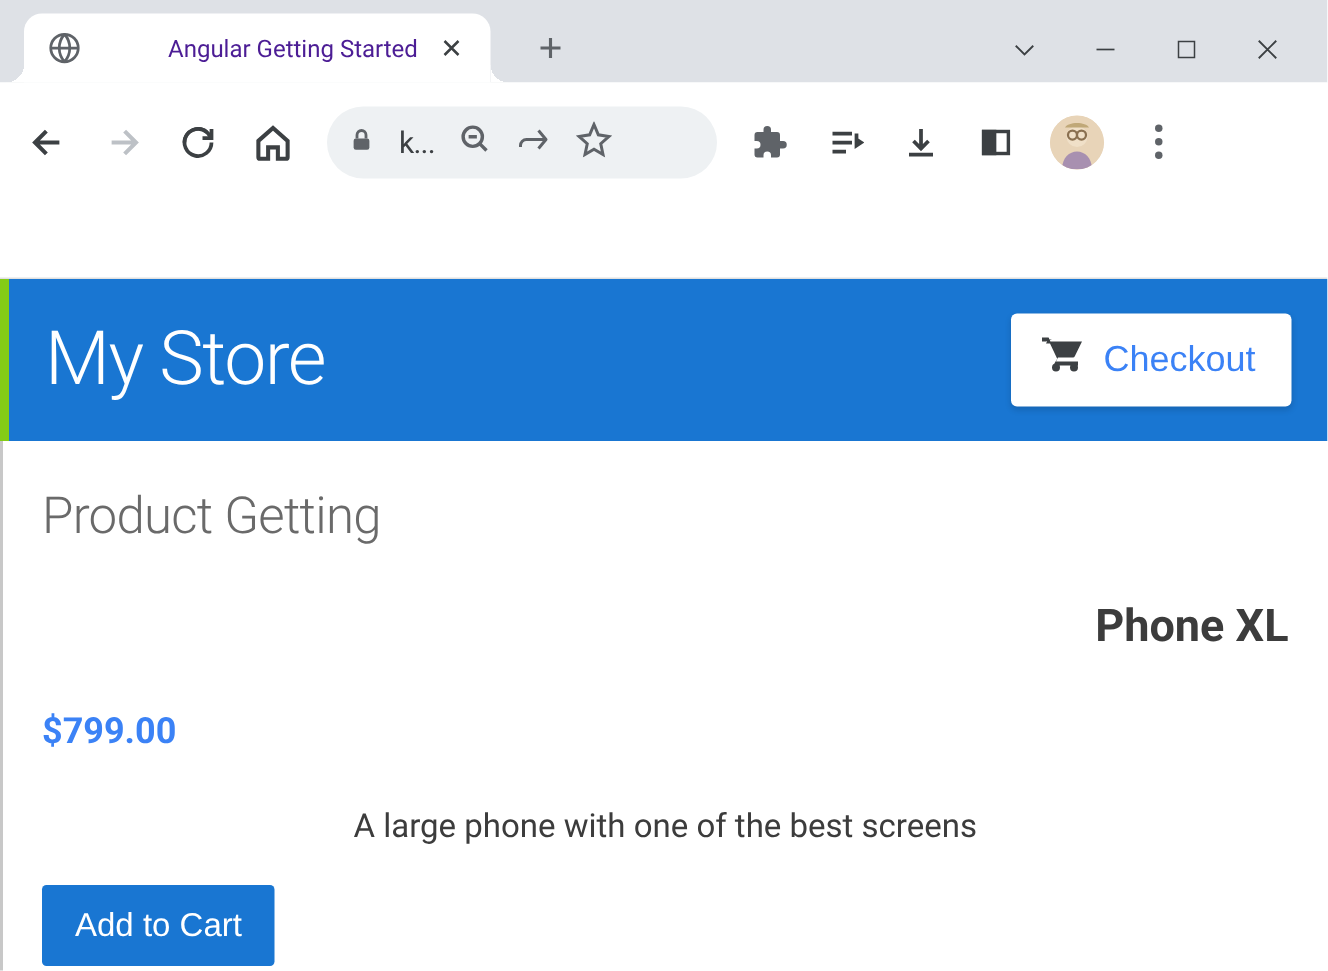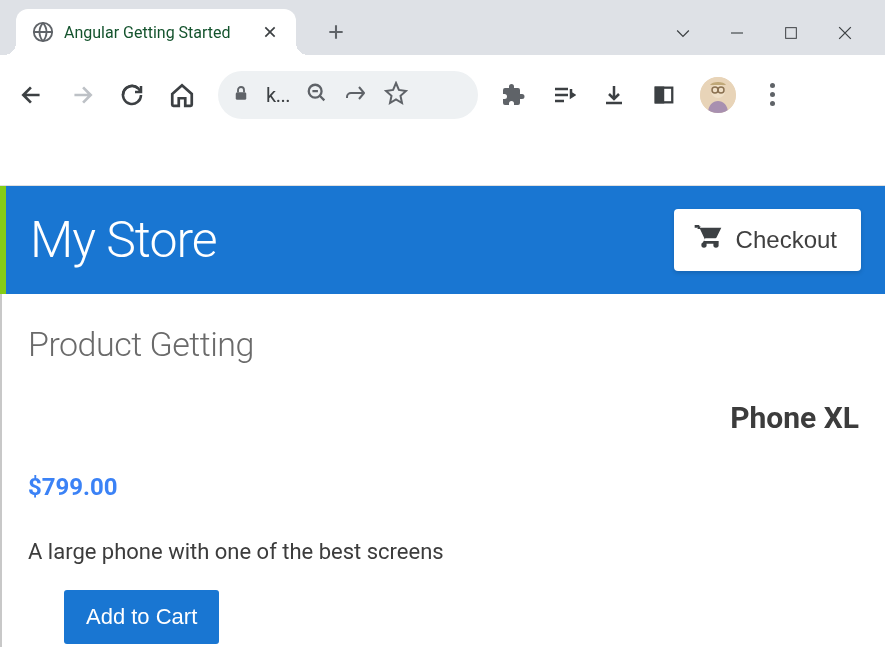--- a/index.html
+++ b/index.html
@@ -29,21 +29,21 @@
       gap: 10px;
       position: relative;
       margin-left: 8px;
     }
     .tab::before, .tab::after {
       content:""; position:absolute; bottom:0; width:12px; height:12px; background:#fff;
     }
     .tab::before { left:-12px; -webkit-mask:radial-gradient(circle at 0 0, transparent 12px, black 12px); mask:radial-gradient(circle at 0 0, transparent 12px, black 12px);}
     .tab::after  { right:-12px; -webkit-mask:radial-gradient(circle at 100% 0, transparent 12px, black 12px); mask:radial-gradient(circle at 100% 0, transparent 12px, black 12px);}
     .globe-icon svg { display:block; }
-    .tab-title { font-size: 16px; color:#14532d; flex:1; white-space:nowrap; overflow:hidden;}
+    .tab-title { font-size: 16px; color:#4c1d95; flex:1; white-space:nowrap; overflow:hidden;margin-left:48px;}
     .tab-close { color:#5f6368; display:flex; align-items:center; justify-content:center; width:24px; height:24px; border-radius:50%; cursor:pointer;}
     .new-tab { margin-left: 22px; color:#5f6368; display:flex; align-items:center; height:46px; padding:0 8px;}
     .window-controls { margin-left:auto; display:flex; gap:30px; padding:0 20px 10px 0; color:#3c4043;}
     .winctl { width:24px; height:24px; display:flex; align-items:center; justify-content:center; }
 
     .toolbar {
       background:#fff;
       height: 80px;
       display:flex;
       align-items:center;
@@ -86,21 +86,21 @@
       padding: 0 24px;
       border-left: 6px solid #84cc16;
     }
     .app-title {
       font-size: 50px;
       font-weight: 300;
       letter-spacing:-1px;
     }
     .checkout-btn {
       background:#fff;
-      color:#404040;
+      color:#3b82f6;
       border:none;
       border-radius:4px;
       height:62px;
       padding:0 24px 0 18px;
       display:flex;
       align-items:center;
       gap:12px;
       font-size:24px;
       cursor:pointer;
       box-shadow:0 2px 4px rgba(0,0,0,0.15);
@@ -129,30 +129,30 @@
     .product-price {
       font-size: 24px;
       font-weight: 700;
       color:#3b82f6;
       margin-bottom: 38px;
     }
     .product-desc {
       font-size: 22px;
       color:#3c3c3c;
       margin-bottom: 26px;
+      text-align: center;
     }
     .add-cart-btn {
       background:#1976d2;
       color:#fff;
       border:none;
       border-radius:3px;
       padding: 14px 22px;
       font-size: 22px;
       cursor:pointer;
-      margin-left:36px;
     }
   </style>
 </head>
 <body>
 
 <div class="titlebar">
   <div class="tab">
     <span class="globe-icon">
       <svg width="22" height="22" viewBox="0 0 24 24" fill="none" stroke="#5f6368" stroke-width="2">
         <circle cx="12" cy="12" r="10"></circle>

